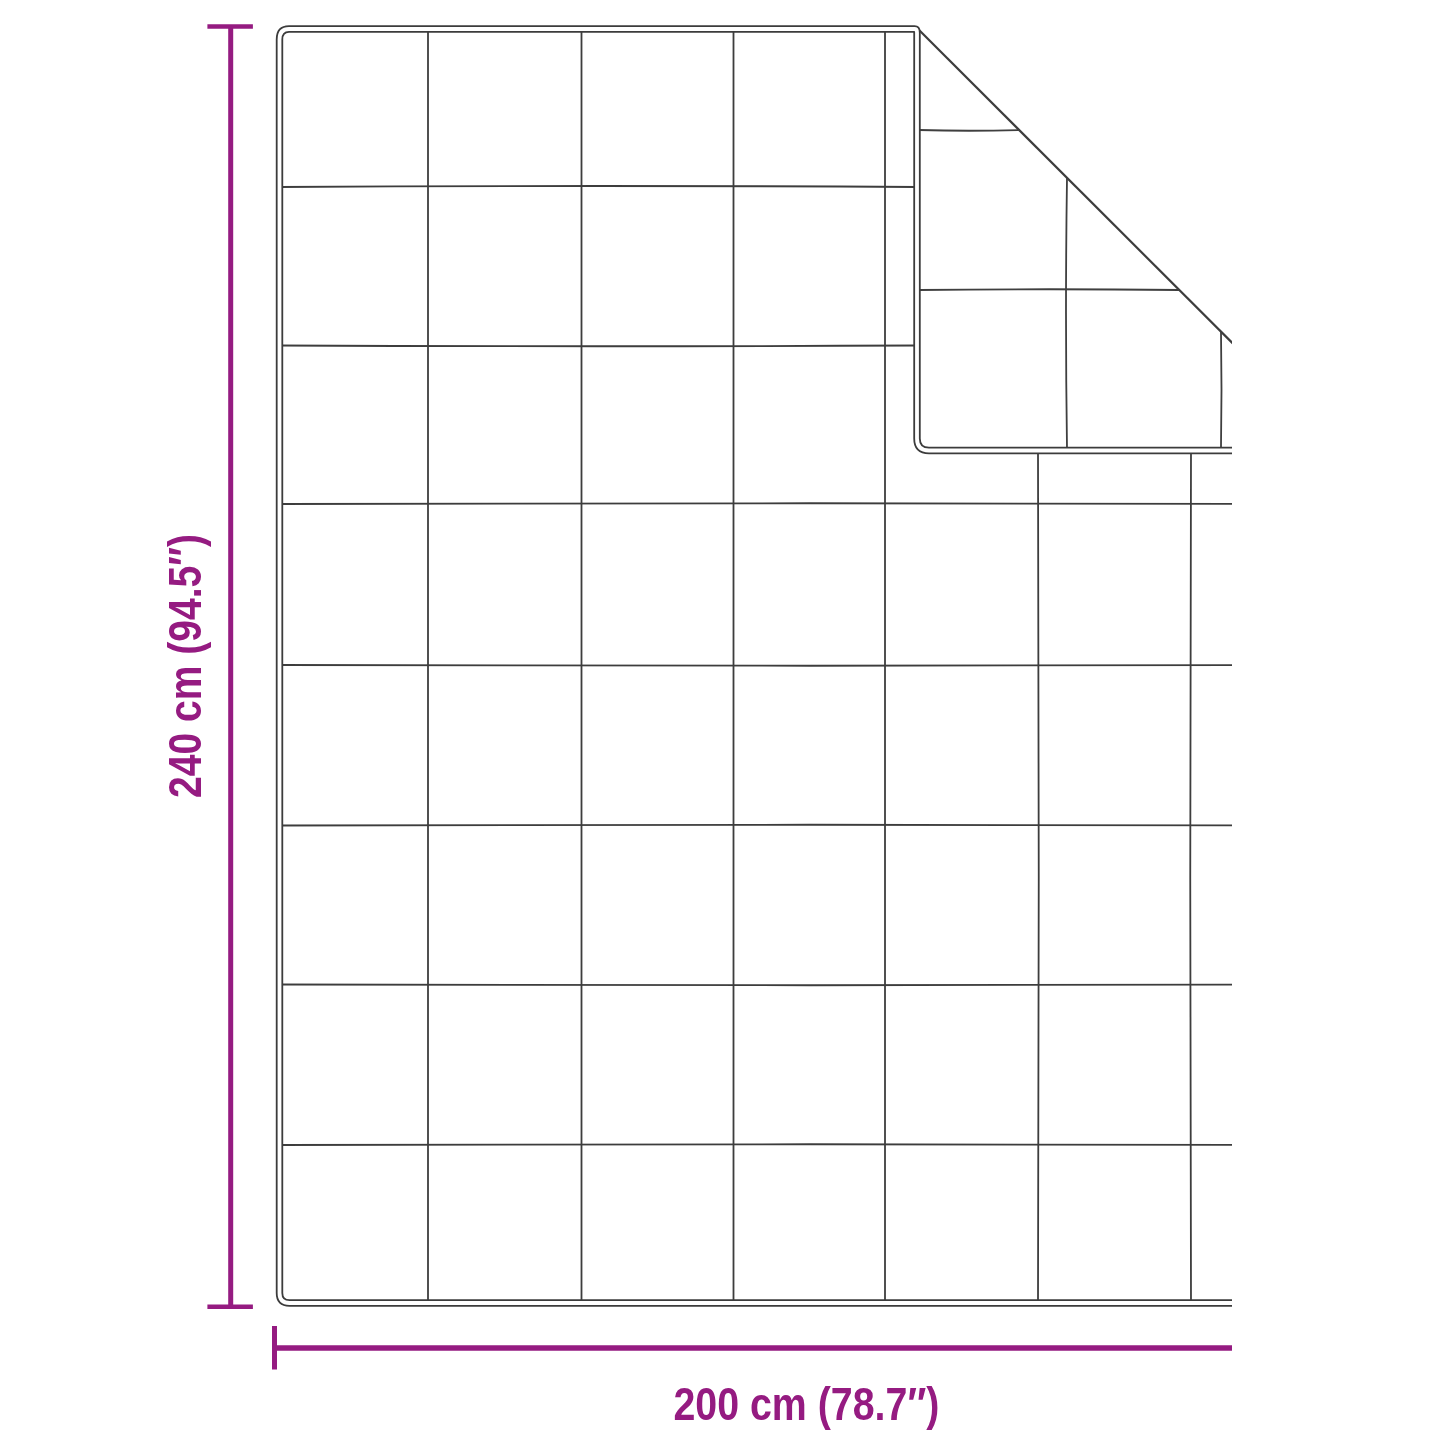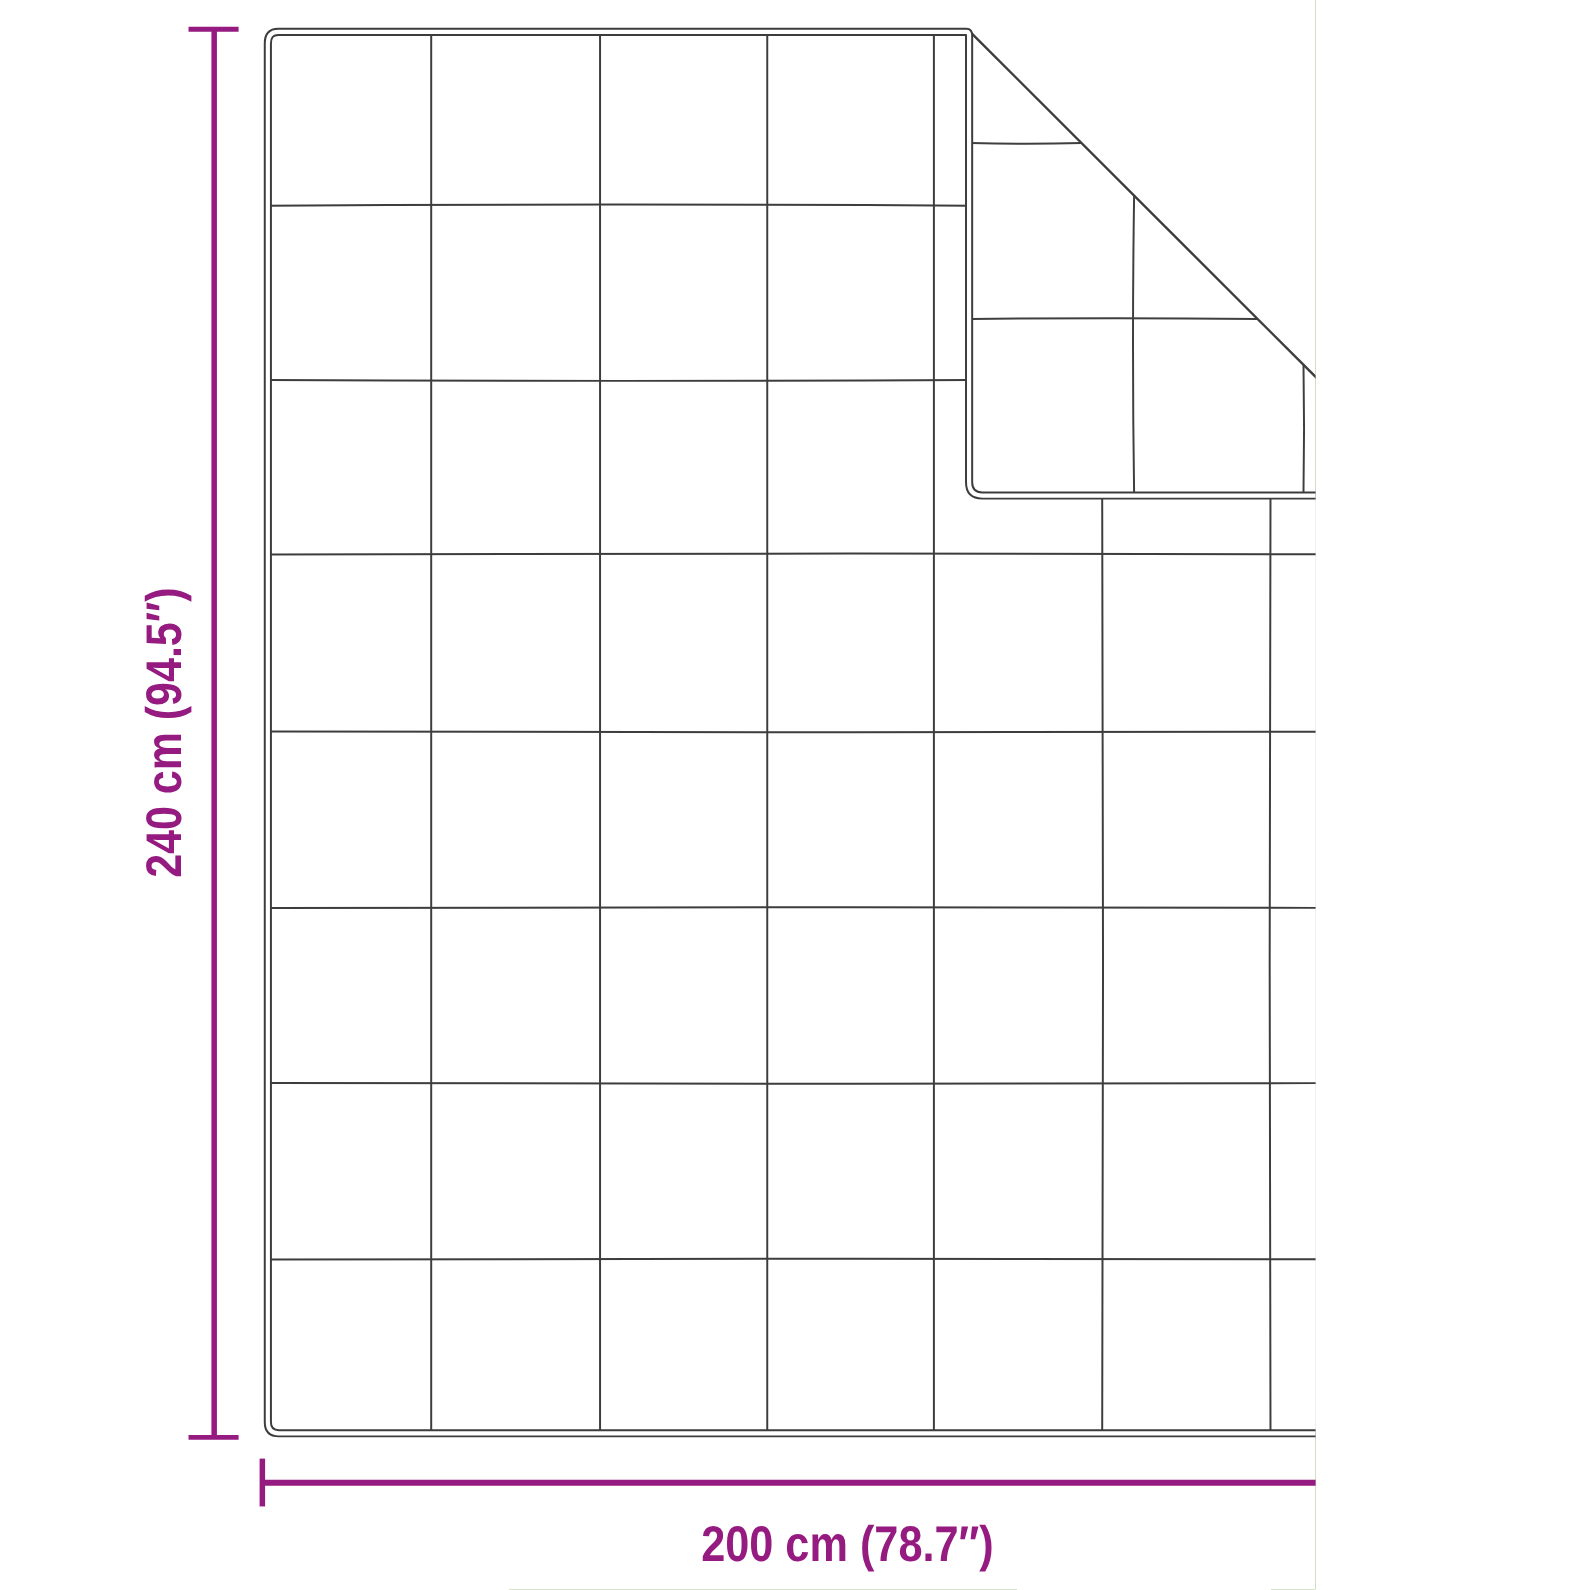--- a/index.html
+++ b/index.html
@@ -1,16 +1,16 @@
 <!DOCTYPE html>
 <html><head>
 <meta charset="utf-8">
 <style>
   html,body{margin:0;padding:0;background:#ffffff;}
-  .wrap{width:1196px;height:1445px;position:relative;overflow:hidden;background:#4d7c0f;}
+  .wrap{width:1196px;height:1445px;position:relative;overflow:hidden;background:#5eead4;margin-left:36px;}
   text{font-family:"Liberation Sans", sans-serif;font-weight:bold;fill:#951b81;}
 </style>
 </head>
 <body>
 <div class="wrap">
 <svg width="1445" height="1445" viewBox="0 0 1445 1445" xmlns="http://www.w3.org/2000/svg">
   <defs>
     <clipPath id="blanketClip">
       <path d="M 253 29 H 878.5 Q 881 29 881 32.5 V 438.5 Q 881 450.5 893 450.5 H 1301.5 Q 1304.5 450.5 1304.5 453.5 V 1293 Q 1304.5 1303 1294.5 1303 H 253.5 Q 243.5 1303 243.5 1293 V 39.5 Q 243.5 29 253 29 Z"></path>
     </clipPath>

